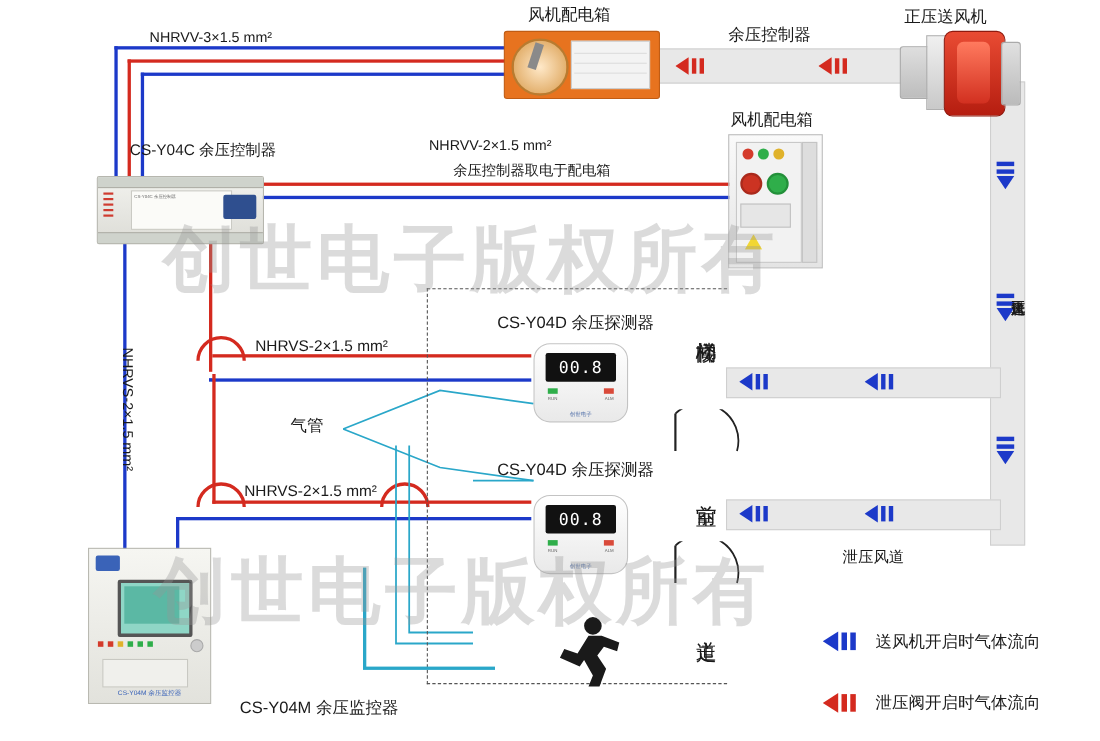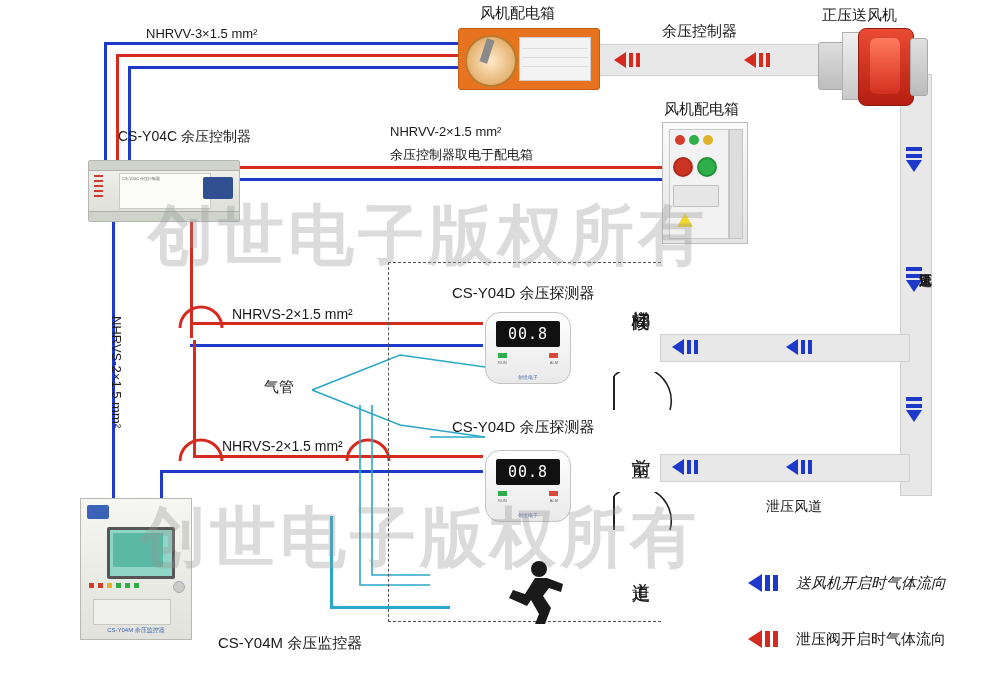--- a/index.html
+++ b/index.html
@@ -249,27 +249,27 @@
       <path d="M0 10 L12 2 L12 18 Z" fill="#1c39c9"></path>
       <rect x="15" y="3" width="4" height="14" fill="#1c39c9"></rect>
       <rect x="22" y="3" width="4" height="14" fill="#1c39c9"></rect>
     </svg>
   <svg class="arrow-blue" style="left:672px;top:457px;width:30px;height:20px;" viewBox="0 0 30 20">
       <path d="M0 10 L12 2 L12 18 Z" fill="#1c39c9"></path>
       <rect x="15" y="3" width="4" height="14" fill="#1c39c9"></rect>
       <rect x="22" y="3" width="4" height="14" fill="#1c39c9"></rect>
     </svg>
 
-  <div class="lbl" style="left:146px;top:26px;">NHRVV-3×1.5 mm²</div>
+  <div class="lbl" style="left:136px;top:26px;">NHRVV-3×1.5 mm²</div>
   <div class="lbl" style="left:480px;top:4px;font-size:15px;">风机配电箱</div>
   <div class="lbl" style="left:662px;top:22px;font-size:15px;">余压控制器</div>
   <div class="lbl" style="left:822px;top:6px;font-size:15px;">正压送风机</div>
   <div class="lbl" style="left:118px;top:128px;font-size:14px;">CS-Y04C 余压控制器</div>
   <div class="lbl" style="left:390px;top:124px;">NHRVV-2×1.5 mm²</div>
-  <div class="lbl" style="left:390px;top:146px;text-align:center;">余压控制器取电于配电箱</div>
+  <div class="lbl" style="left:412px;top:146px;text-align:center;">余压控制器取电于配电箱</div>
   <div class="lbl" style="left:664px;top:100px;font-size:15px;">风机配电箱</div>
 
   <div class="vtext" style="left:916px;top:264px;">正压送风管道</div>
 
   <div class="rot" style="left:124px;top:316px;transform:rotate(90deg);">NHRVS-2×1.5 mm²</div>
 
   <div class="lbl" style="left:232px;top:306px;font-size:14px;">NHRVS-2×1.5 mm²</div>
   <div class="lbl" style="left:222px;top:438px;font-size:14px;">NHRVS-2×1.5 mm²</div>
   <div class="lbl" style="left:452px;top:284px;font-size:15px;">CS-Y04D 余压探测器</div>
   <div class="lbl" style="left:452px;top:418px;font-size:15px;">CS-Y04D 余压探测器</div>
@@ -279,21 +279,21 @@
   <div class="vtext" style="left:628px;top:444px;font-size:19px;">前室</div>
   <div class="vtext" style="left:628px;top:568px;font-size:19px;">走道</div>
   <div class="lbl" style="left:766px;top:498px;font-size:14px;">泄压风道</div>
   <div class="lbl" style="left:218px;top:634px;font-size:15px;">CS-Y04M 余压监控器</div>
 
   <svg class="arrow-blue" style="left:748px;top:572px;width:34px;height:22px;" viewBox="0 0 34 22">
       <path d="M0 11 L14 2 L14 20 Z" fill="#1c39c9"></path>
       <rect x="17" y="3" width="5" height="16" fill="#1c39c9"></rect>
       <rect x="25" y="3" width="5" height="16" fill="#1c39c9"></rect>
     </svg>
-  <div class="legend-txt" style="left:796px;top:574px;font-size:15px;font-style:italic;">送风机开启时气体流向</div>
+  <div class="legend-txt" style="left:796px;top:574px;font-size:15px;">送风机开启时气体流向</div>
   <svg class="arrow-red" style="left:748px;top:628px;width:34px;height:22px;" viewBox="0 0 34 22">
       <path d="M0 11 L14 2 L14 20 Z" fill="#d42a1f"></path>
       <rect x="17" y="3" width="5" height="16" fill="#d42a1f"></rect>
       <rect x="25" y="3" width="5" height="16" fill="#d42a1f"></rect>
     </svg>
   <div class="legend-txt" style="left:796px;top:630px;font-size:15px;">泄压阀开启时气体流向</div>
 
   <div class="wm" style="left:148px;top:178px;">创世电子版权所有</div>
   <div class="wm" style="left:140px;top:480px;">创世电子版权所有</div>
 

